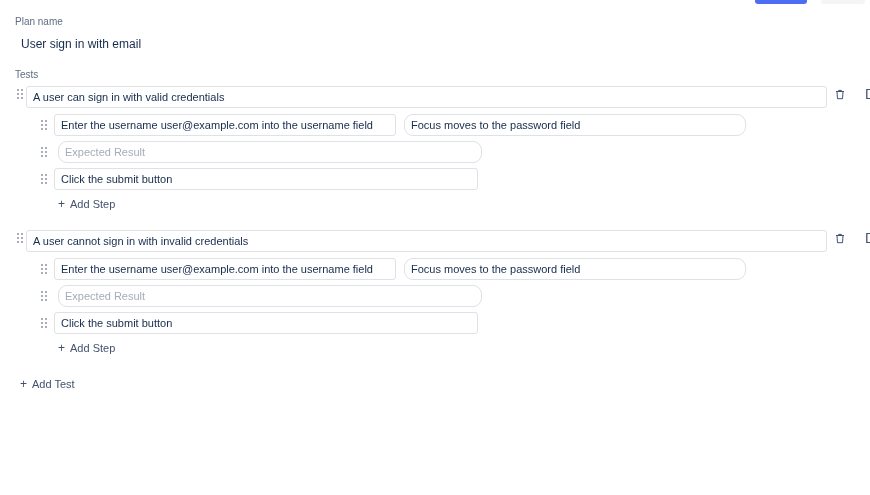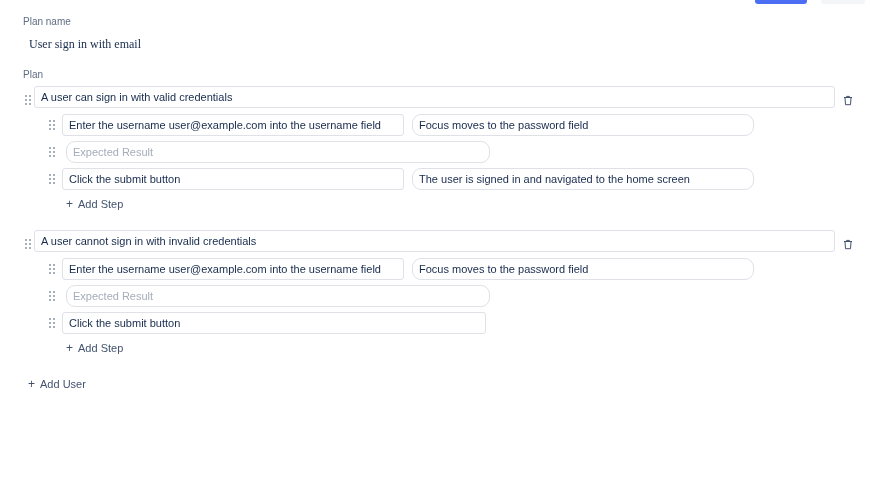--- a/index.html
+++ b/index.html
@@ -40,21 +40,21 @@
     left: 821px;
     width: 44px;
     height: 12px;
     background: #f4f5f7;
     border-radius: 3px;
   }
 
   .page {
     position: absolute;
     top: 0;
-    left: 12px;
+    left: 4px;
     width: 742px;
     padding: 16px 0 0 0;
     box-sizing: border-box;
   }
 
   .field-label {
     font-size: 10px;
     color: #5e6c84;
     margin: 0 0 4px 11px;
     line-height: 12px;
@@ -63,41 +63,41 @@
   .plan-name-input {
     display: block;
     box-sizing: border-box;
     margin: 0 0 0 10px;
     width: 845px;
     height: 24px;
     border: 1px solid transparent;
     border-radius: 3px;
     background: #ffffff;
     padding: 0 6px;
-    font-family: Liberation Serif, serif;
+    font-family: Liberation Sans, sans-serif;
     font-size: 12px;
     color: #172b4d;
     outline: none;
   }
 
   .tests-label {
     font-size: 10px;
     color: #5e6c84;
     margin: 13px 0 5px 11px;
     line-height: 12px;
   }
 
   
   .test-block {
     margin: 0 0 0 0;
     padding: 0;
   }
   .test-header {
     display: flex;
-    align-items: flex-end;
+    align-items: flex-start;
     height: 22px;
     margin: 0 0 0 10px;
   }
   .drag-handle {
     width: 12px;
     min-width: 12px;
     height: 16px;
     display: flex;
     align-items: center;
     justify-content: center;
@@ -231,21 +231,21 @@
 <div class="top-strip">
   <div class="top-btn-primary"></div>
   <div class="top-btn-secondary"></div>
 </div>
 
 <div class="page">
 
   <div class="field-label">Plan name</div>
   <input class="plan-name-input" value="User sign in with email" style="">
 
-  <div class="tests-label">Plan</div>
+  <div class="tests-label">Tests</div>
 
   <div class="test-block">
     <div class="test-header">
       <span class="drag-handle">
         <span class="drag-dots">
             <i></i>
             <i></i>
             <i></i>
             <i></i>
             <i></i>
@@ -296,21 +296,20 @@
           <span class="drag-dots">
               <i></i>
               <i></i>
               <i></i>
               <i></i>
               <i></i>
               <i></i>
             </span>
         </span>
         <input class="step-action-input" value="Click the submit button" style="">
-        <input class="step-expected-input" placeholder="Expected Result" value="The user is signed in and navigated to the home screen" style="">
       </div>
     </div>
 
     <button class="add-step-btn">
       <span class="plus-icon">+</span>
       <span>Add Step</span>
     </button>
   </div>
 
   <div class="test-gap"></div>
@@ -382,16 +381,16 @@
     </div>
 
     <button class="add-step-btn">
       <span class="plus-icon">+</span>
       <span>Add Step</span>
     </button>
   </div>
 
   <button class="add-test-btn">
     <span class="plus-icon">+</span>
-    <span>Add User</span>
+    <span>Add Test</span>
   </button>
 
 </div>
 
 </body></html>

